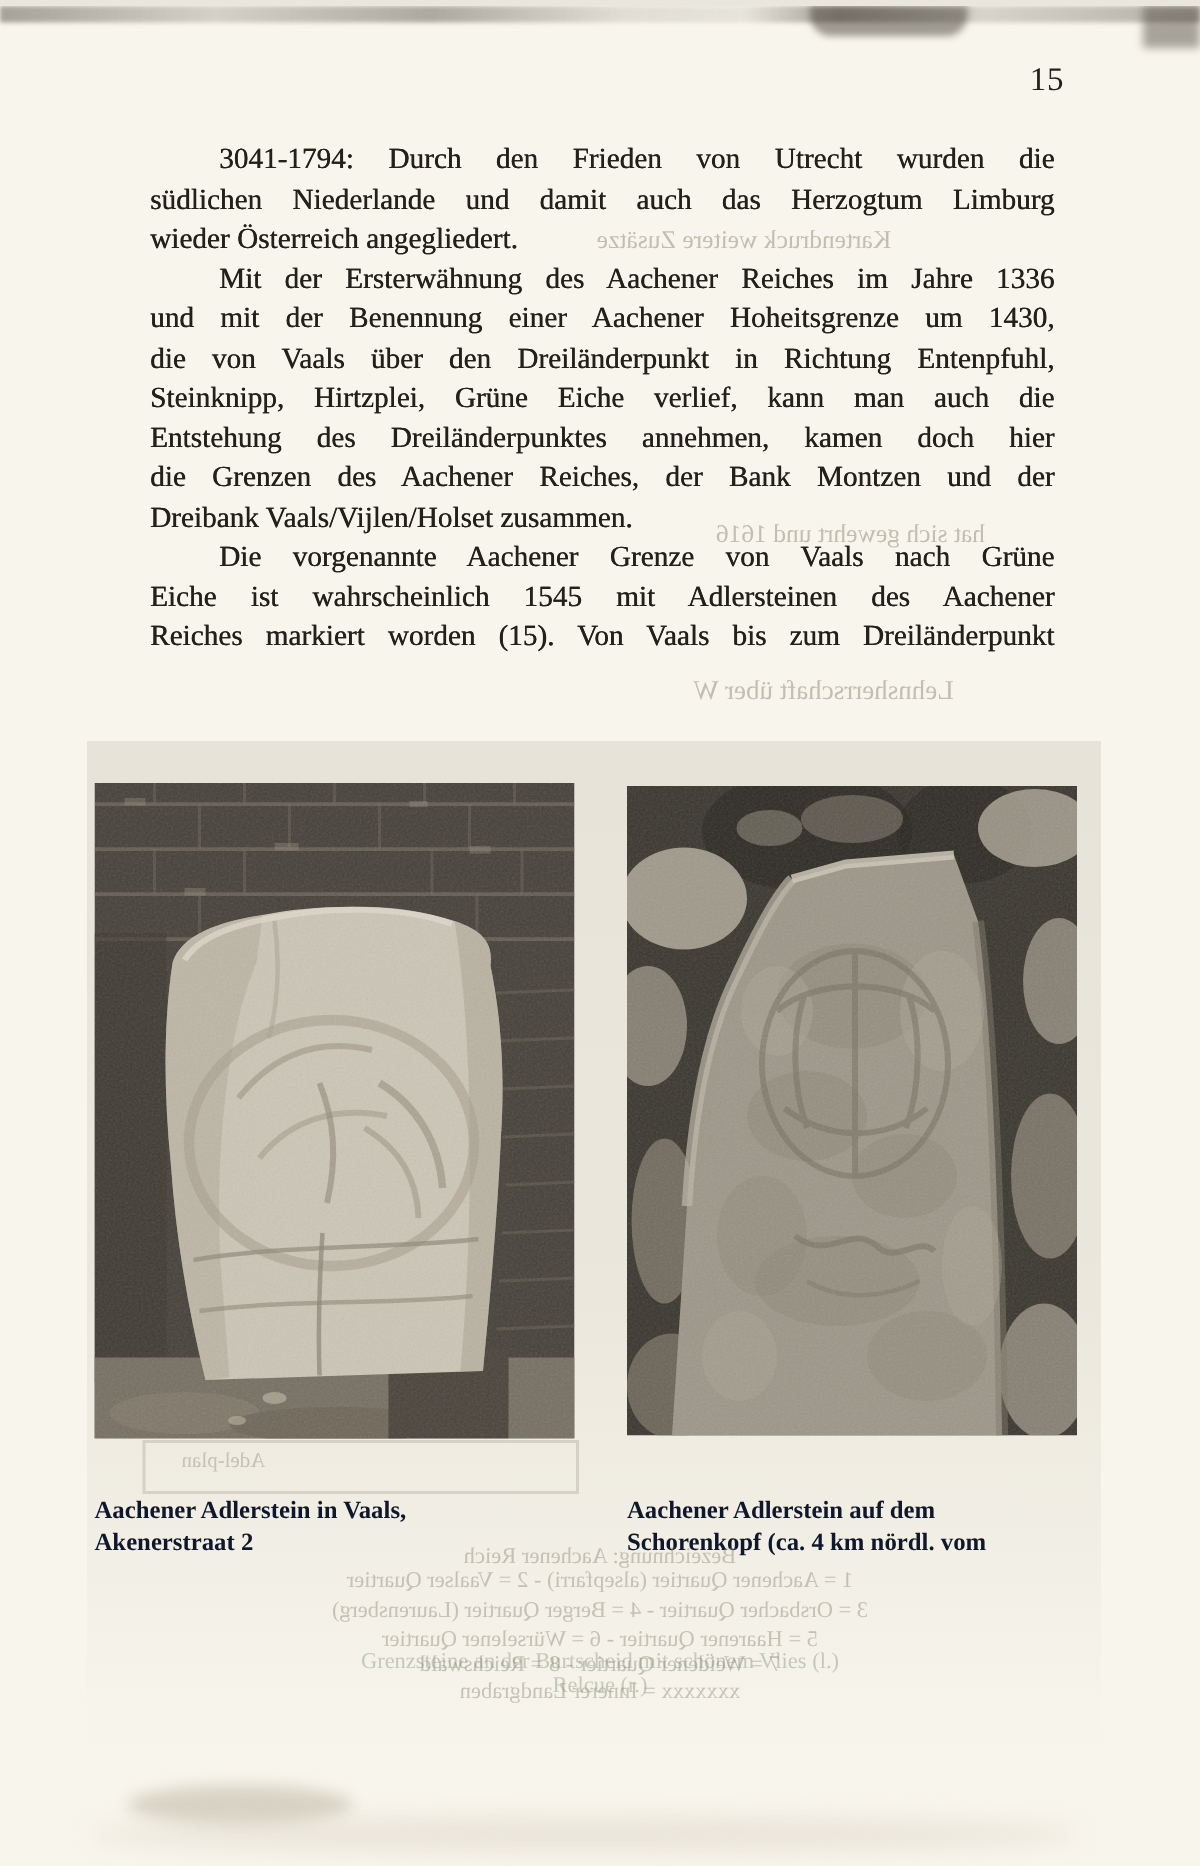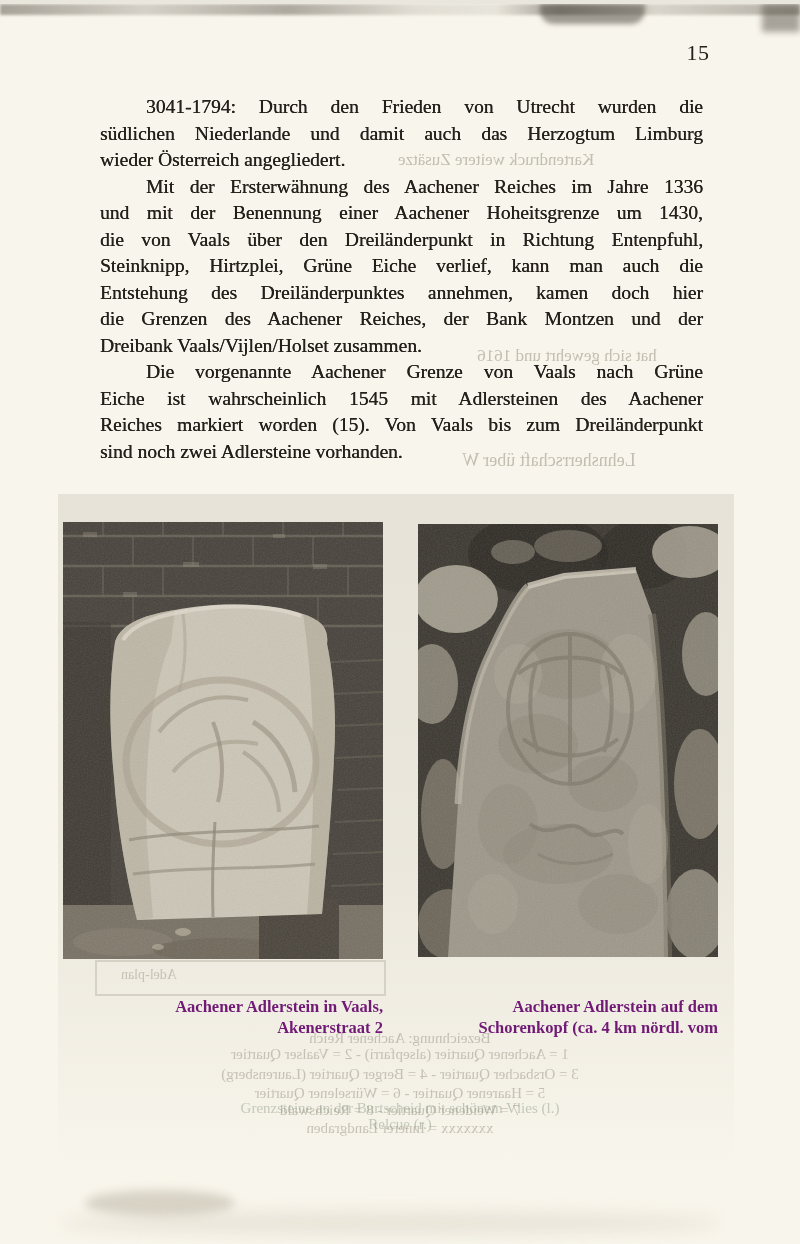--- a/index.html
+++ b/index.html
@@ -35,22 +35,22 @@
   .ind{padding-left:46px;}
   
   .photo-backdrop{position:absolute;left:58px;top:490px;width:676px;height:672px;
     background:linear-gradient(to bottom, rgba(203,199,186,.40) 0%,
       rgba(203,199,186,.30) 55%, rgba(203,199,186,.14) 80%, rgba(203,199,186,0) 100%);}
   
   .fig{position:absolute;}
   .fig-left{left:63px;top:518px;width:320px;height:437px;}
   .fig-right{left:418px;top:520px;width:300px;height:433px;}
   .fig svg{display:block;width:100%;height:100%;}
-  .cap{position:absolute;text-align:right;font-weight:bold;font-size:16.5px;
-    line-height:21px;color:#701a75;}
+  .cap{position:absolute;text-align:left;font-weight:bold;font-size:16.5px;
+    line-height:21px;color:#0f172a;}
   .cap-left{left:63px;top:992px;width:320px;}
   .cap-right{left:418px;top:992px;width:300px;}
   
   .bleed{position:absolute;pointer-events:none;color:rgba(150,144,128,.55);
     filter:blur(.4px);font-size:17px;white-space:nowrap;}
   .mirror{transform:scaleX(-1);}
   .b-s0{top:146px;left:290px;width:412px;text-align:center;}
   .b-s1{top:342px;left:432px;width:270px;text-align:center;}
   .b-s2{top:446px;left:395px;width:308px;text-align:center;font-size:18px;}
   .legend-line{position:absolute;left:0;width:100%;text-align:center;}
@@ -85,21 +85,20 @@
     <div class="ln j ind">Mit der Ersterwähnung des Aachener Reiches im Jahre 1336</div>
     <div class="ln j">und mit der Benennung einer Aachener Hoheitsgrenze um 1430,</div>
     <div class="ln j">die von Vaals über den Dreiländerpunkt in Richtung Entenpfuhl,</div>
     <div class="ln j">Steinknipp, Hirtzplei, Grüne Eiche verlief, kann man auch die</div>
     <div class="ln j">Entstehung des Dreiländerpunktes annehmen, kamen doch hier</div>
     <div class="ln j">die Grenzen des Aachener Reiches, der Bank Montzen und der</div>
     <div class="ln">Dreibank Vaals/Vijlen/Holset zusammen.</div>
     <div class="ln j ind">Die vorgenannte Aachener Grenze von Vaals nach Grüne</div>
     <div class="ln j">Eiche ist wahrscheinlich 1545 mit Adlersteinen des Aachener</div>
     <div class="ln j">Reiches markiert worden (15). Von Vaals bis zum Dreiländerpunkt</div>
-    <div class="ln">sind noch zwei Adlersteine vorhanden.</div>
   </div>
 
   <div class="photo-backdrop"></div>
 
   <div class="bleed mirror b-s0">Kartendruck weitere Zusätze</div>
   <div class="bleed mirror b-s1">hat sich gewehrt und 1616</div>
   <div class="bleed mirror b-s2">Lehnsherrschaft über W</div>
 
   <div class="fig fig-left">
     <svg viewBox="0 0 320 437" preserveAspectRatio="none">

